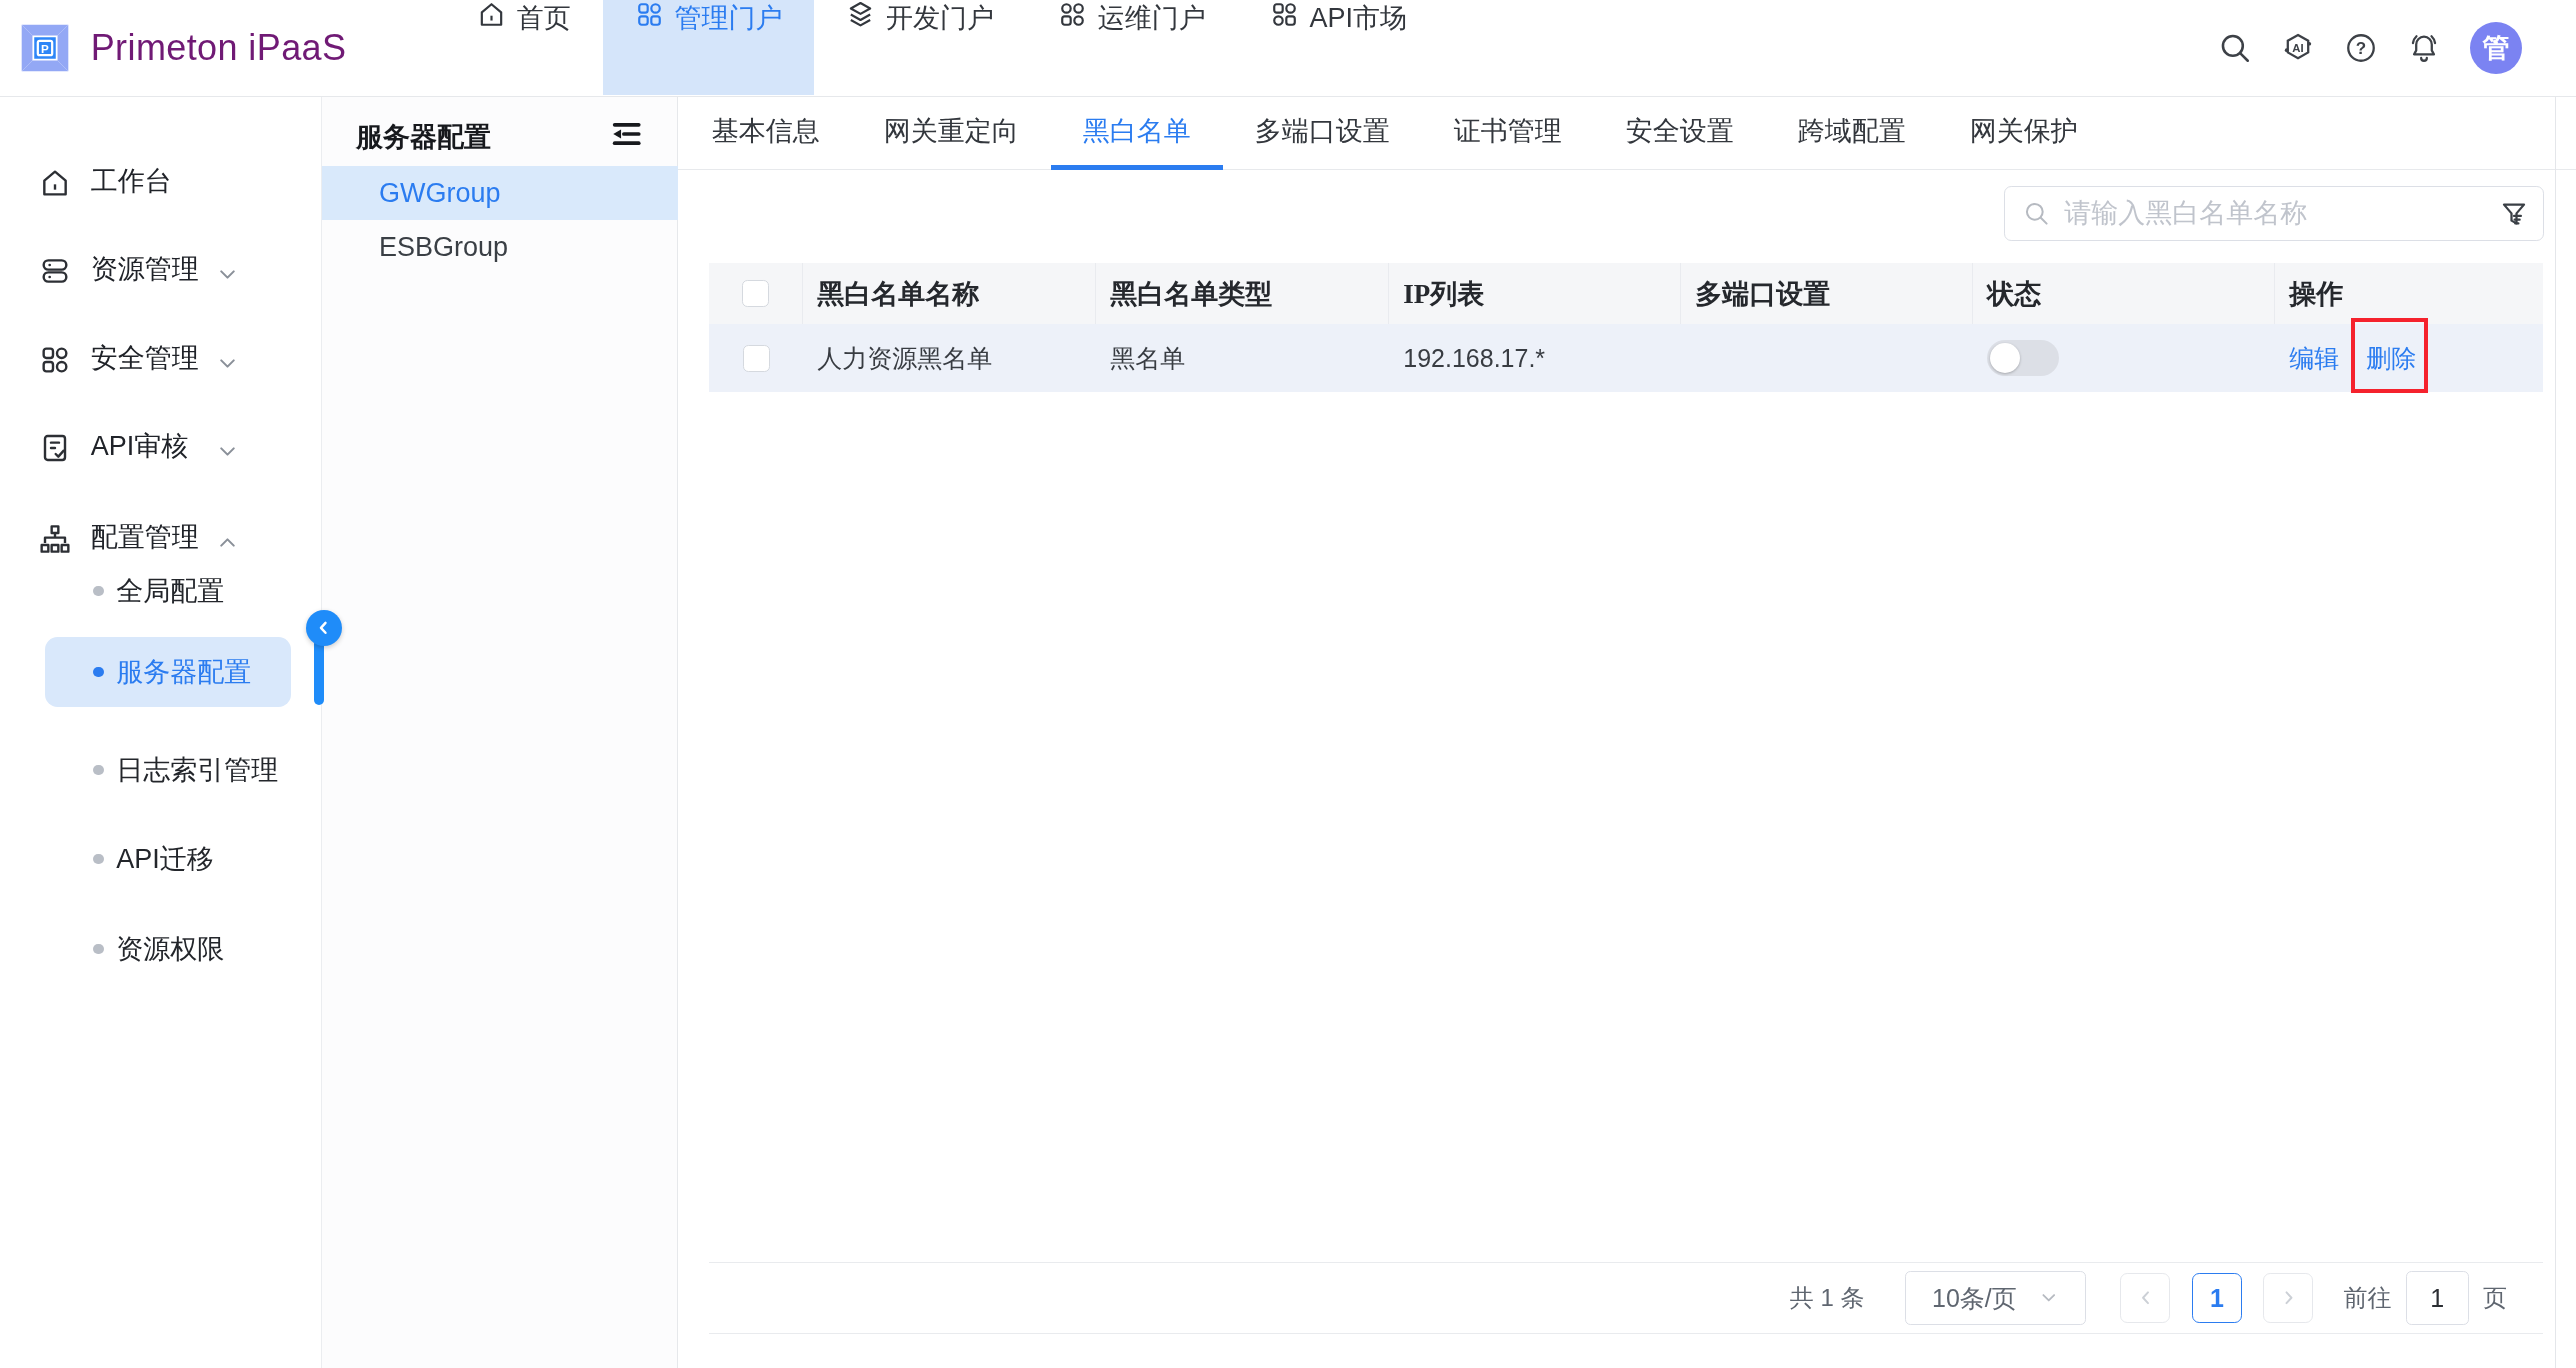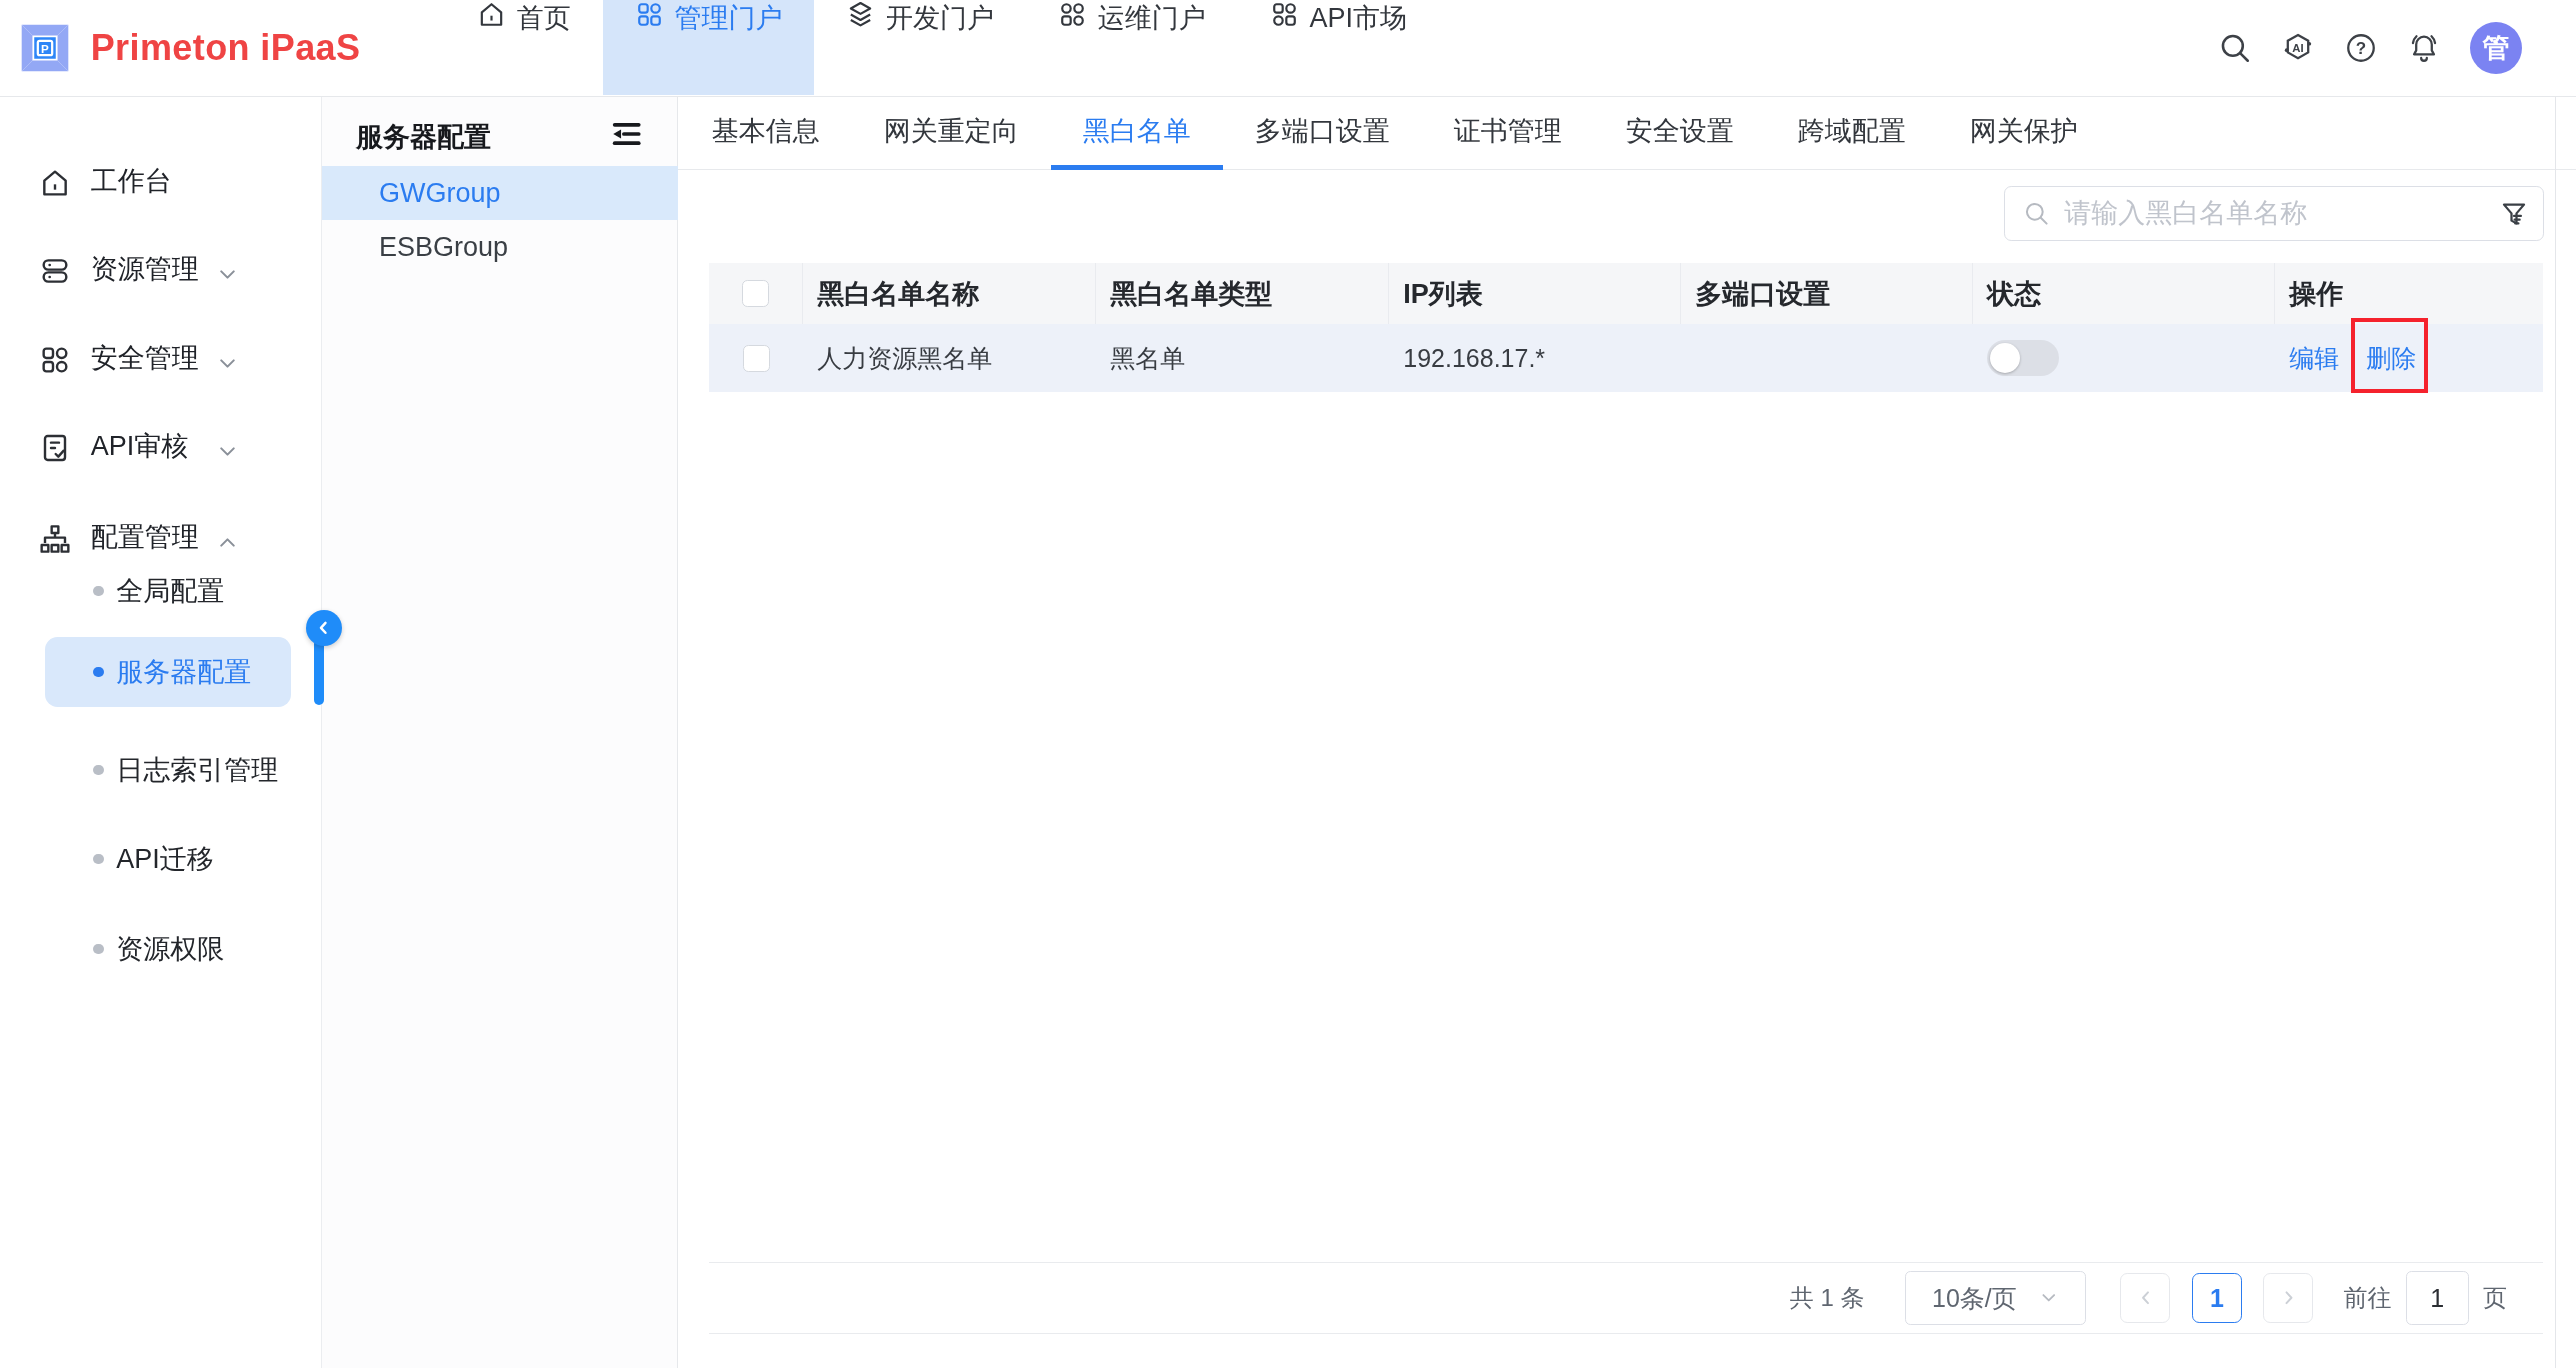--- a/index.html
+++ b/index.html
@@ -3,21 +3,21 @@
 <meta charset="utf-8">
 <style>
   * { margin:0; padding:0; box-sizing:border-box; }
   html,body { width:2576px; height:1368px; }
   body { font-family:"Liberation Sans","DejaVu Sans",sans-serif; background:#ffffff; overflow:hidden; position:relative; color:#303338; }
   svg { display:block; }
 
   
   .topbar { position:absolute; left:0; top:0; width:2576px; height:97px; background:#ffffff; border-bottom:1.8px solid #e6e8eb; z-index:30; }
   .brand { position:absolute; left:19px; top:0; height:95px; display:flex; align-items:center; gap:19.7px; }
-  .brand-text { font-size:36px; font-weight:bold; color:#ef4444; letter-spacing:0.4px; }
+  .brand-text { font-size:36px; font-weight:normal; color:#701a75; letter-spacing:0.4px; }
   .topnav { position:absolute; left:445px; top:0; height:95px; display:flex; }
   .topnav-item { height:95px; display:flex; align-items:flex-start; gap:10.7px; padding:0 32px; font-size:27px; color:#33373d; cursor:pointer; }
   .topnav-item svg { width:29px; height:29px; }
   .topnav-item.active { background:#d5e5fa; color:#2b7cf0; }
   .top-actions { position:absolute; right:54px; top:0; height:95px; display:flex; align-items:center; gap:29px; }
   .top-action-icon { width:34px; height:34px; color:#3d4147; cursor:pointer; display:flex; align-items:center; justify-content:center; }
   .avatar { width:52px; height:52px; border-radius:50%; background:#7b83f2; color:#ffffff; font-size:27px; font-weight:bold; display:flex; align-items:center; justify-content:center; cursor:pointer; }
 
   
   .sidebar { position:absolute; left:0; top:97px; width:322px; height:1271px; background:#ffffff; border-right:0.9px solid #ebedf0; z-index:10; }
@@ -56,21 +56,21 @@
   .btn-add svg { width:23px; height:23px; }
   .btn-batch { position:absolute; left:179px; top:186px; width:141px; height:57px; border:none; border-radius:7.2px; background:#f3f4f6; color:#c2c6cc; font-size:25px; display:flex; align-items:center; justify-content:center; cursor:not-allowed; }
 
   .searchbox { position:absolute; left:1326px; top:89px; width:540px; height:55px; border:1.8px solid #dcdfe6; border-radius:7.2px; background:#ffffff; display:flex; align-items:center; }
   .searchbox svg.mag { width:27px; height:27px; color:#b6bac1; margin-left:18px; flex:none; }
   .searchbox input { flex:1; border:none; outline:none; font-size:27px; color:#be185d; margin-left:14.3px; background:transparent; min-width:0; font-family:inherit; }
   .searchbox input::placeholder { color:#c0c4cc; }
   .searchbox svg.funnel { width:30px; height:30px; color:#3a3f45; margin-right:14.3px; flex:none; cursor:pointer; }
 
   .table { position:absolute; left:31px; top:166px; width:1834px; }
-  .thead { display:flex; height:61px; background:#f5f6f8; align-items:stretch; }
+  .thead { display:flex; height:61px; background:#f5f6f8; align-items:stretch;font-family:Liberation Serif, serif; }
   .th { display:flex; align-items:center; padding-left:14.3px; font-size:27px; font-weight:600; color:#25282d; border-right:0.9px solid #e9ebef; }
   .th:last-child { border-right:none; }
   .trow { display:flex; height:68px; background:#edf1f9; align-items:stretch; }
   .td { display:flex; align-items:center; padding-left:14.3px; font-size:25px; color:#383c42; }
   .c0 { width:94px; justify-content:center; padding-left:0; }
   .c1 { width:293px; } .c2 { width:293px; } .c3 { width:292px; } .c4 { width:292px; } .c5 { width:302px; } .c6 { width:268px; }
   .checkbox { width:27px; height:27px; background:#ffffff; border:1.8px solid #d5d9df; border-radius:5.4px; cursor:pointer; }
   .toggle { width:72px; height:36px; border-radius:18px; background:#dcdfe6; position:relative; cursor:pointer; }
   .toggle .knob { position:absolute; left:2.7px; top:2.7px; width:30px; height:30px; border-radius:50%; background:#ffffff; box-shadow:0 0.9px 2.7px rgba(0,0,0,.25); }
   .link { color:#2b7cf0; font-size:25px; cursor:pointer; }

